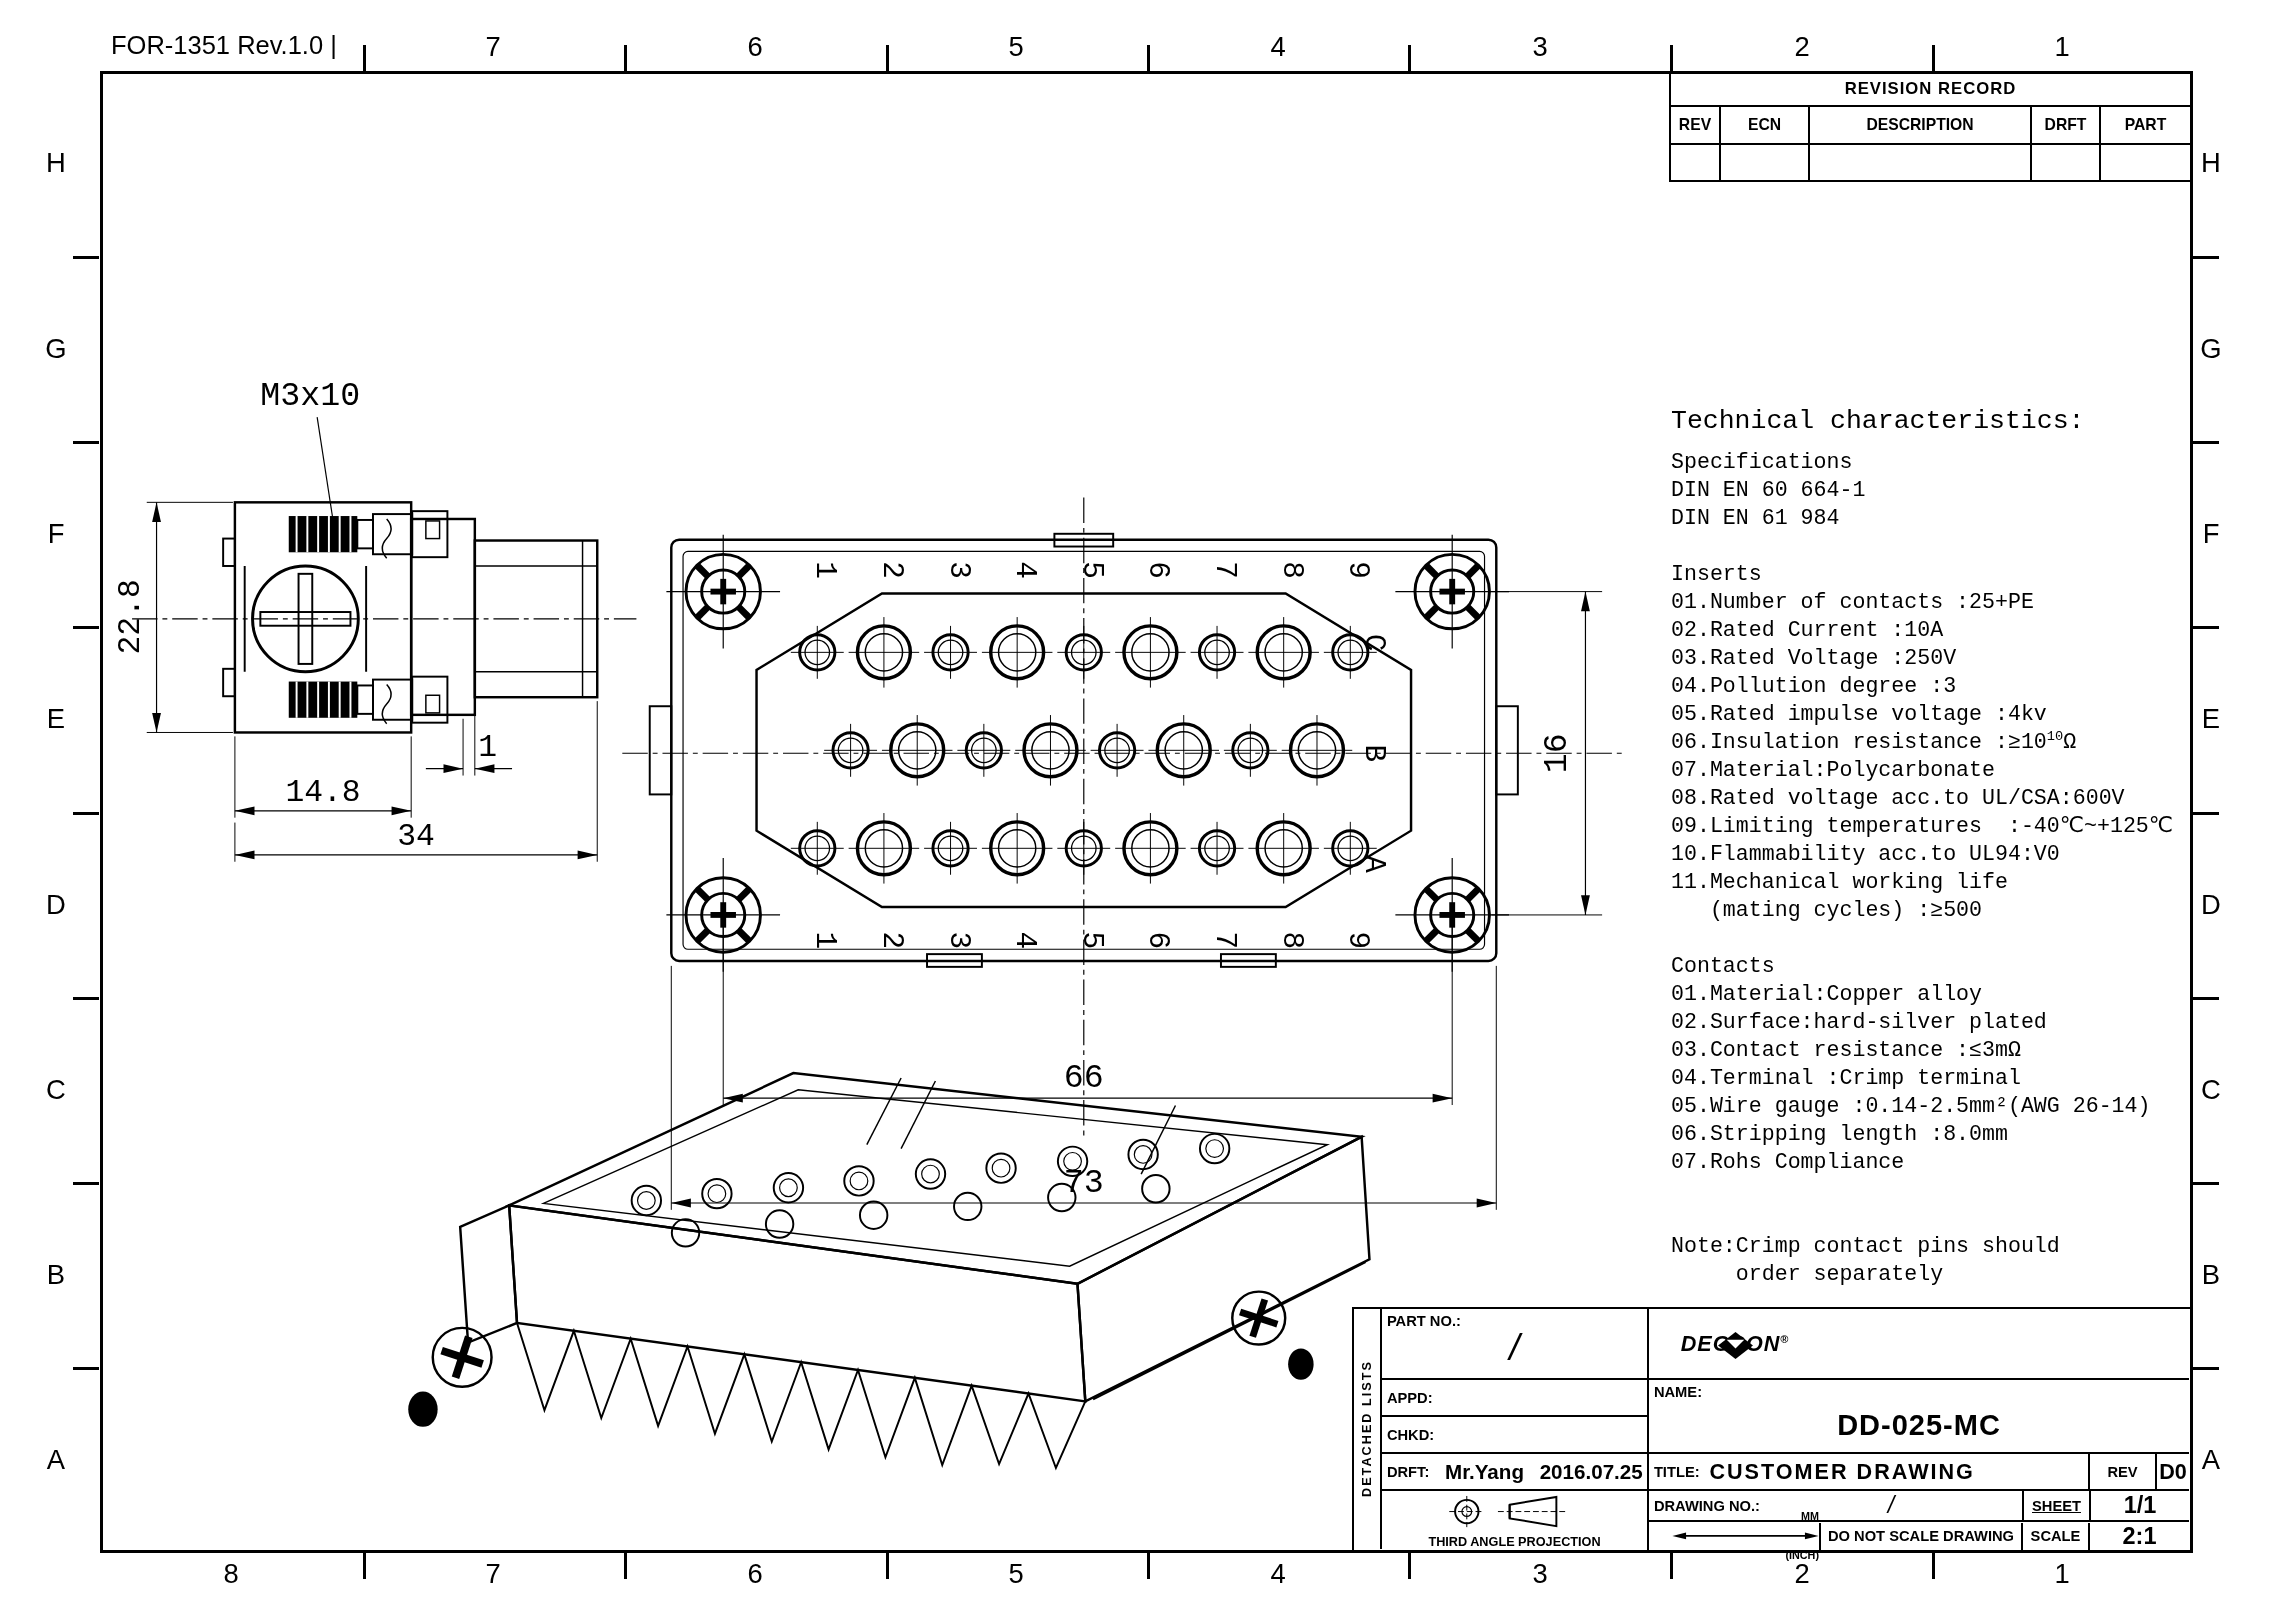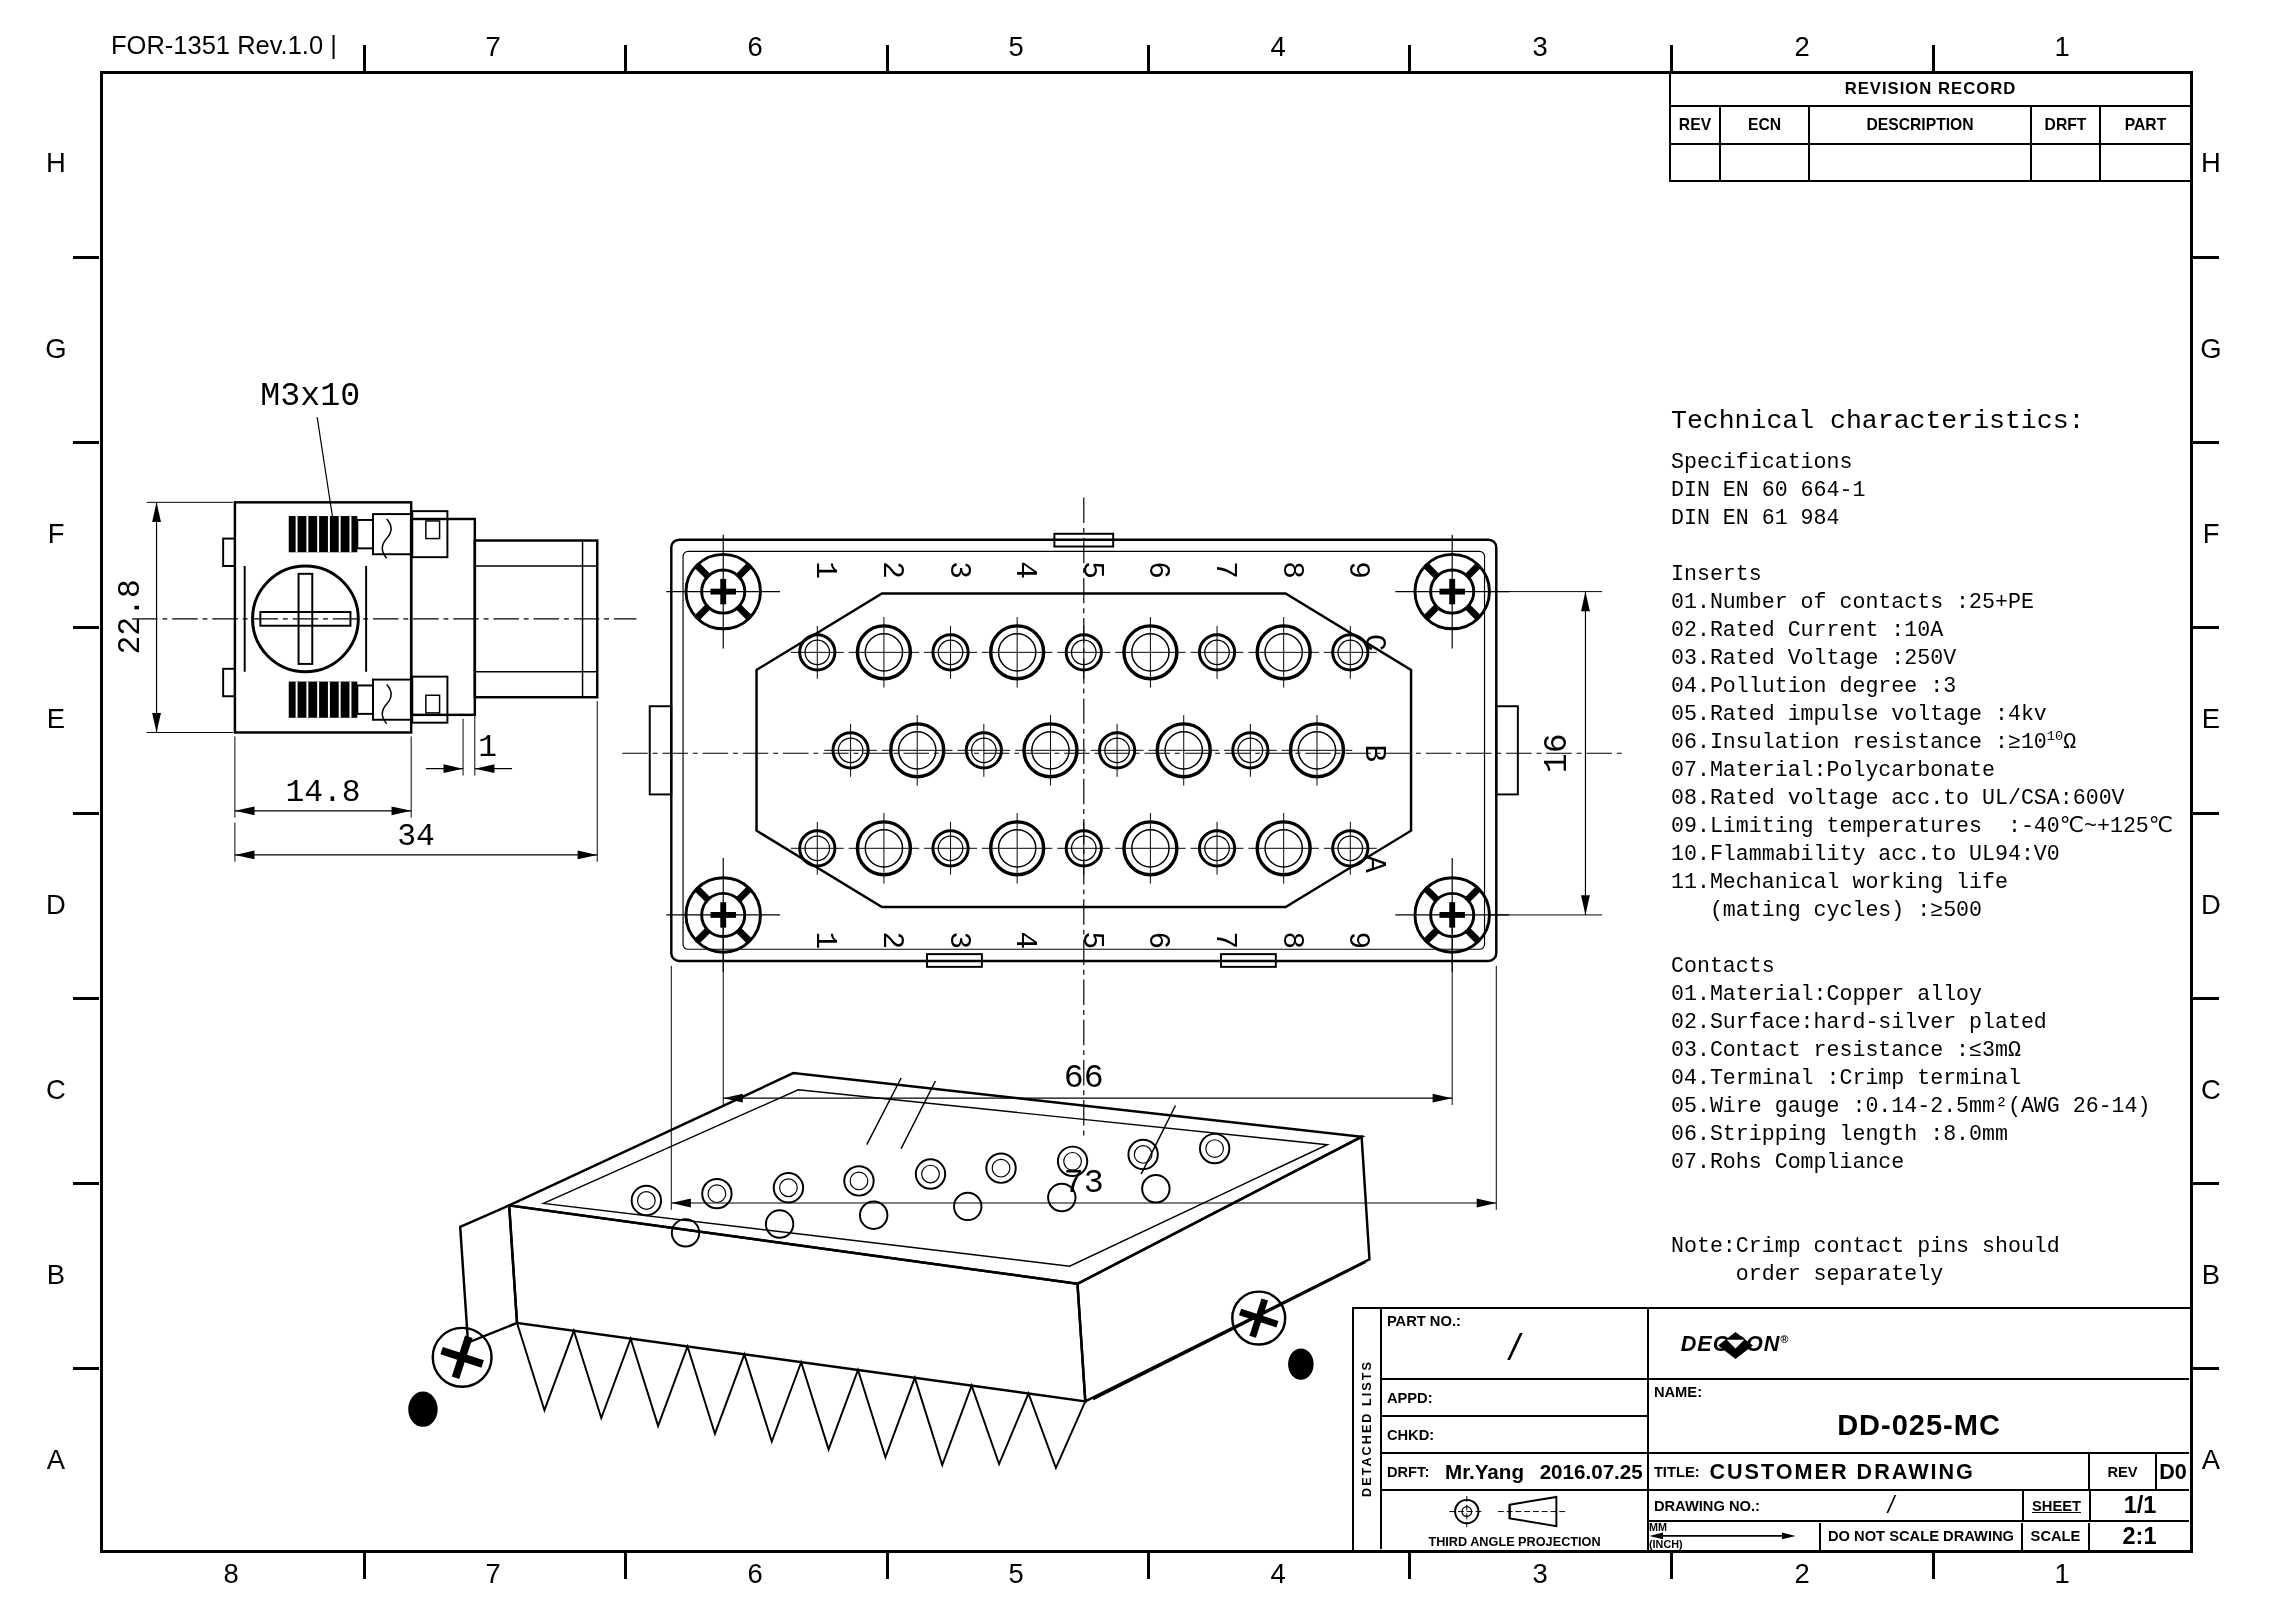--- a/index.html
+++ b/index.html
@@ -518,21 +518,21 @@
       <div style="width:375px;border-right:2px solid #000;display:flex;align-items:center;padding-left:4.9px;box-sizing:border-box;">
         <span class="lb">DRAWING NO.:</span>
         <span style="flex:1;text-align:center;font:italic 23.5px 'Liberation Sans',sans-serif;">/</span>
       </div>
       <div style="width:67px;border-right:2px solid #000;display:flex;align-items:center;justify-content:center;box-sizing:border-box;text-decoration:underline;">
           <span class="lb">SHEET</span>
         </div>
       <div style="flex:1;display:flex;align-items:center;justify-content:center;font:bold 23.5px 'Liberation Sans',sans-serif;">1/1</div>
     </div>
     <div class="cell" style="left:295px;top:214px;width:540px;height:26.5px;display:flex;">
-      <div style="width:172px;border-right:2px solid #000;display:flex;flex-direction:column;align-items:flex-start;justify-content:center;box-sizing:border-box;">
+      <div style="width:172px;border-right:2px solid #000;display:flex;flex-direction:column;align-items:flex-end;justify-content:center;box-sizing:border-box;gap:11px;">
         <div style="font:bold 10.8px 'Liberation Sans',sans-serif;line-height:8.8px;">MM</div>
         <svg width="147" height="7.8" viewBox="0 0 150 8" style="position:static;">
           <line class="ln" x1="8" y1="4" x2="142" y2="4" stroke-width="2"></line>
           <polygon points="0,4 14,0.5 14,7.5" fill="#000"></polygon>
           <polygon points="150,4 136,0.5 136,7.5" fill="#000"></polygon>
         </svg>
         <div style="font:bold 10.8px 'Liberation Sans',sans-serif;line-height:9.8px;">(INCH)</div>
       </div>
       <div style="width:202px;border-right:2px solid #000;display:flex;align-items:center;justify-content:center;font:bold 14.7px 'Liberation Sans',sans-serif;box-sizing:border-box;">DO NOT SCALE DRAWING</div>
       <div style="width:67px;border-right:2px solid #000;display:flex;align-items:center;justify-content:center;box-sizing:border-box;">

